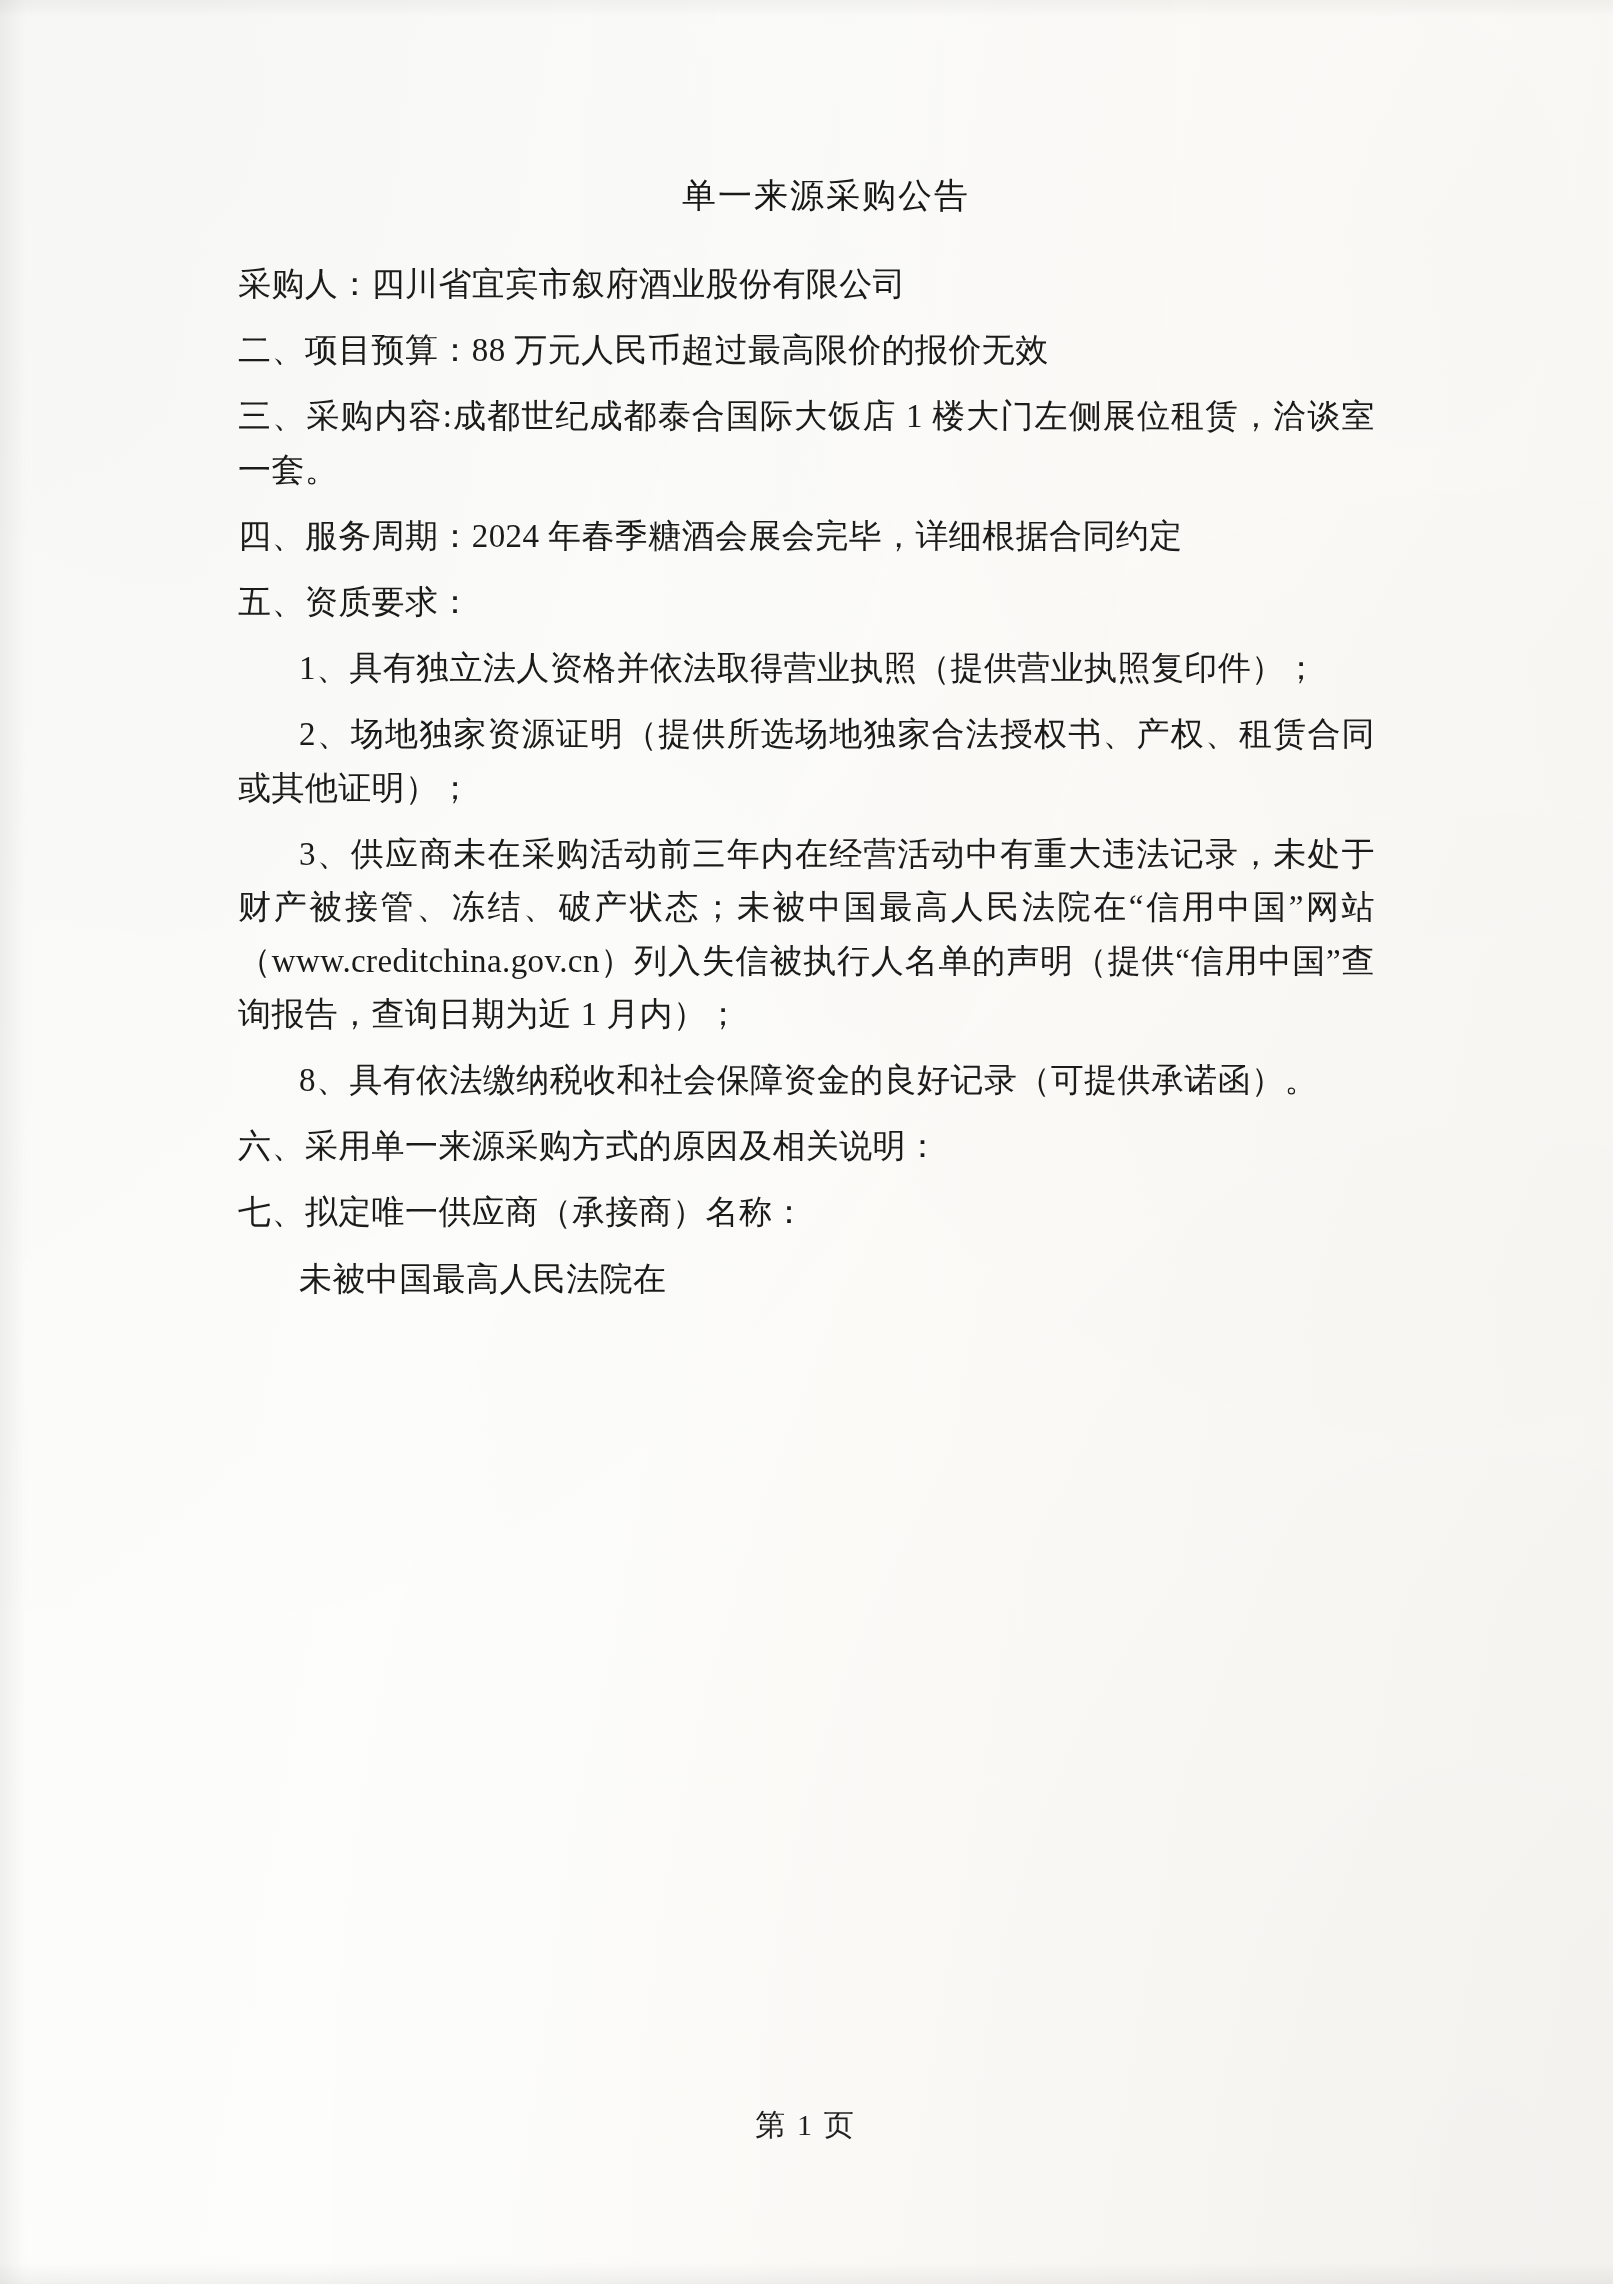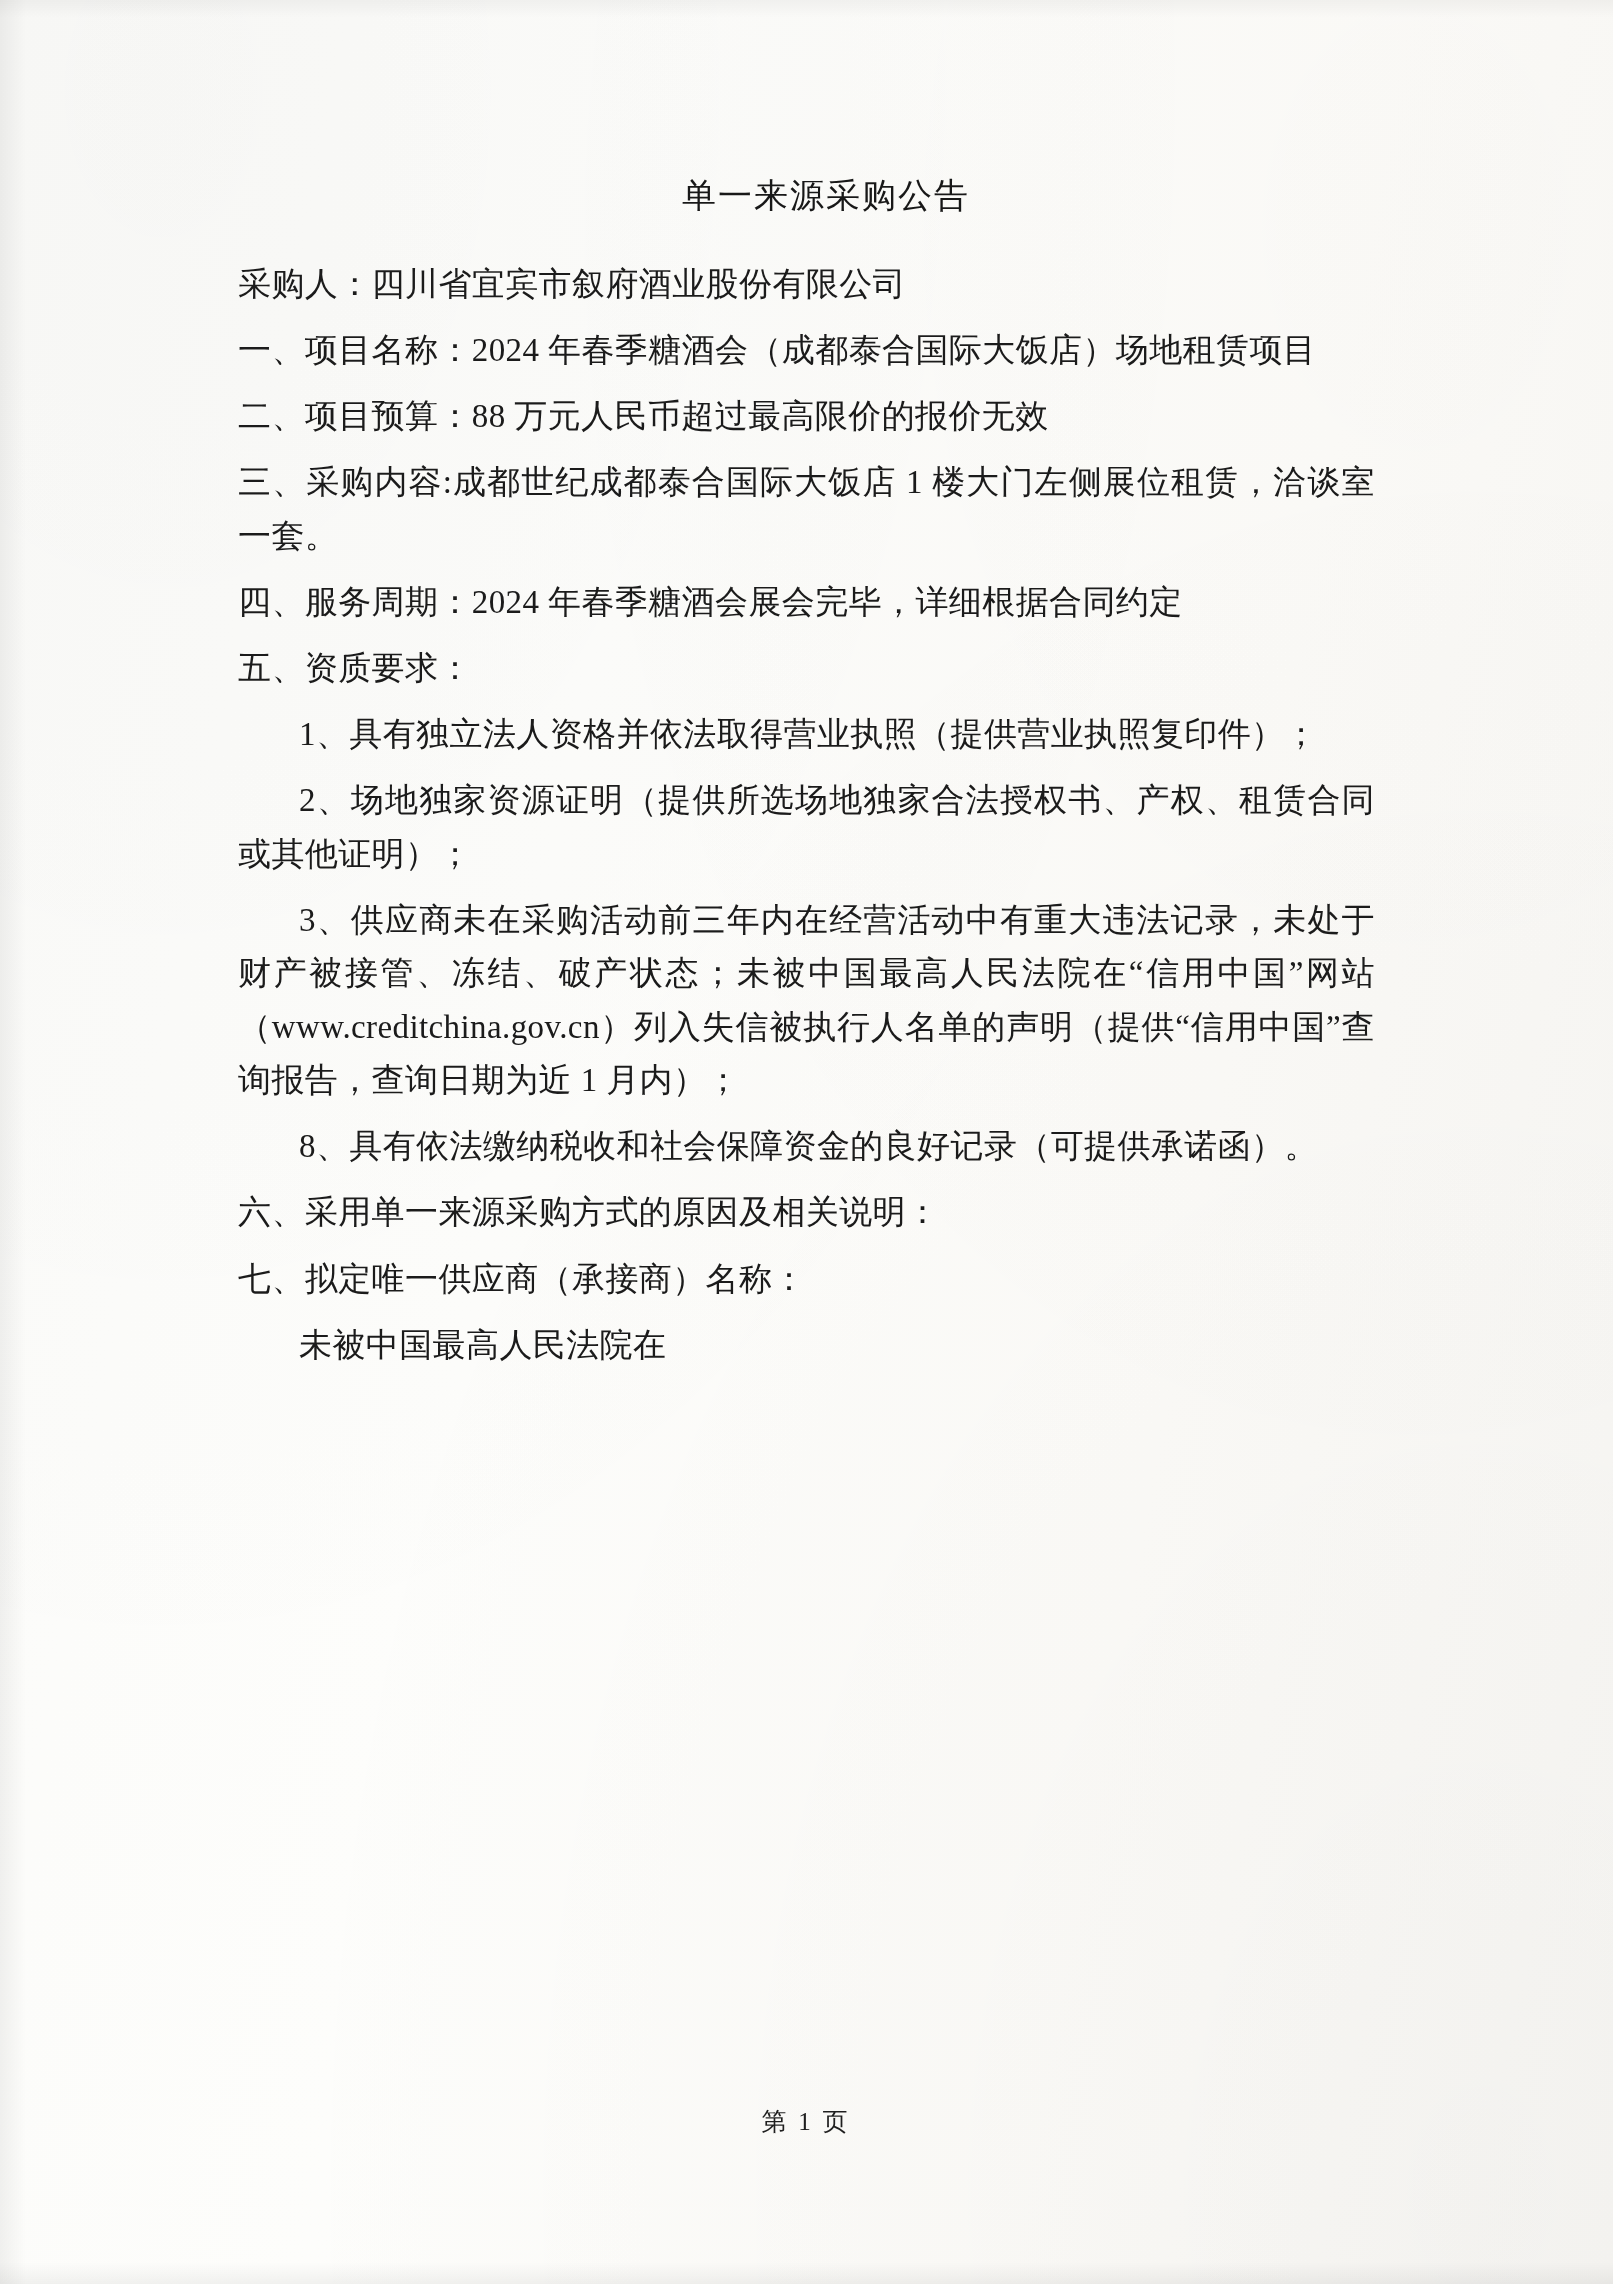--- a/index.html
+++ b/index.html
@@ -66,21 +66,21 @@
   }
   .para.indent-2 {
     text-indent: 76px;
   }
   .footer {
     position: absolute;
     left: 0;
     right: 0;
     top: 2105px;
     text-align: center;
-    font-size: 25px;
+    font-size: 30px;
     color: #1f1f1f;
     letter-spacing: 3.9px;
   }
   .footer .pg-num {
     display: inline-block;
     padding: 0 7.8px;
     font-family: "Liberation Serif", serif;
   }
   
   .edge-left {
@@ -108,21 +108,20 @@
 <div class="page">
   <div class="paper-texture"></div>
   <div class="edge-top"></div>
   <div class="edge-left"></div>
   <div class="edge-bottom"></div>
 
   <div class="content">
     <h1 class="doc-title">单一来源采购公告</h1>
 
     <p class="para">采购人：四川省宜宾市叙府酒业股份有限公司</p>
-    <p class="para">一、项目名称：2024 年春季糖酒会（成都泰合国际大饭店）场地租赁项目</p>
     <p class="para">二、项目预算：88 万元人民币超过最高限价的报价无效</p>
     <p class="para">三、采购内容:成都世纪成都泰合国际大饭店 1 楼大门左侧展位租赁，洽谈室一套。</p>
     <p class="para">四、服务周期：2024 年春季糖酒会展会完毕，详细根据合同约定</p>
     <p class="para">五、资质要求：</p>
     <p class="para indent-1">1、具有独立法人资格并依法取得营业执照（提供营业执照复印件）；</p>
     <p class="para indent-1">2、场地独家资源证明（提供所选场地独家合法授权书、产权、租赁合同或其他证明）；</p>
     <p class="para indent-1">3、供应商未在采购活动前三年内在经营活动中有重大违法记录，未处于财产被接管、冻结、破产状态；未被中国最高人民法院在“信用中国”网站（www.creditchina.gov.cn）列入失信被执行人名单的声明（提供“信用中国”查询报告，查询日期为近 1 月内）；</p>
     <p class="para indent-1">8、具有依法缴纳税收和社会保障资金的良好记录（可提供承诺函）。</p>
     <p class="para">六、采用单一来源采购方式的原因及相关说明：</p>
     <p class="para">七、拟定唯一供应商（承接商）名称：</p>

